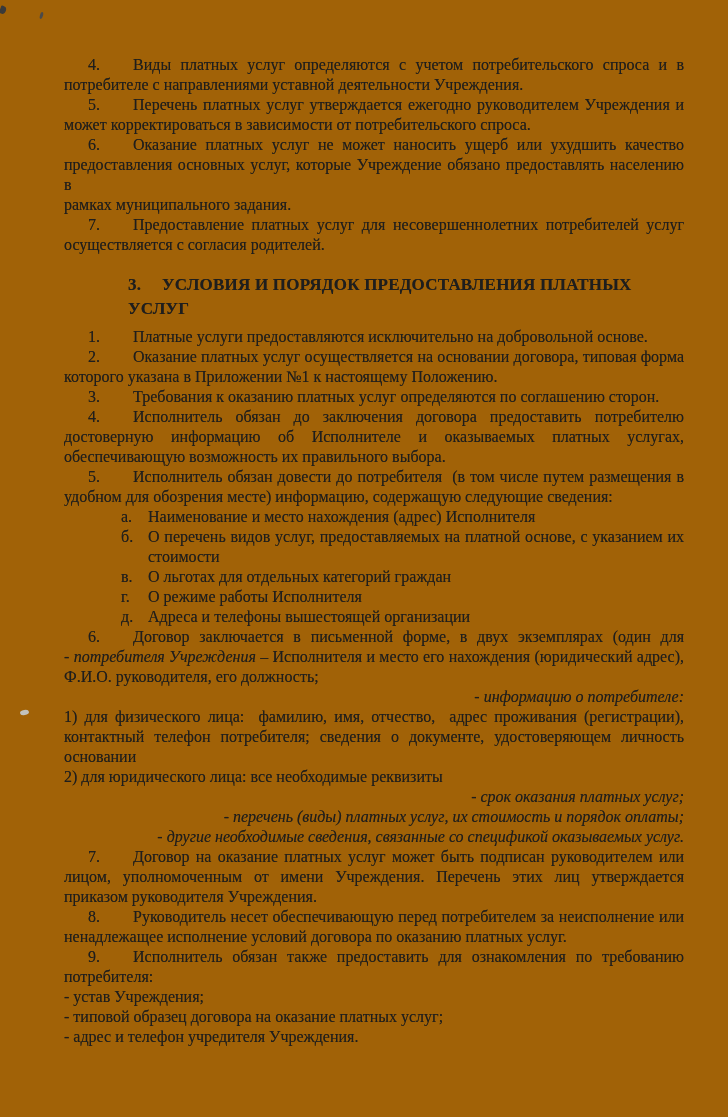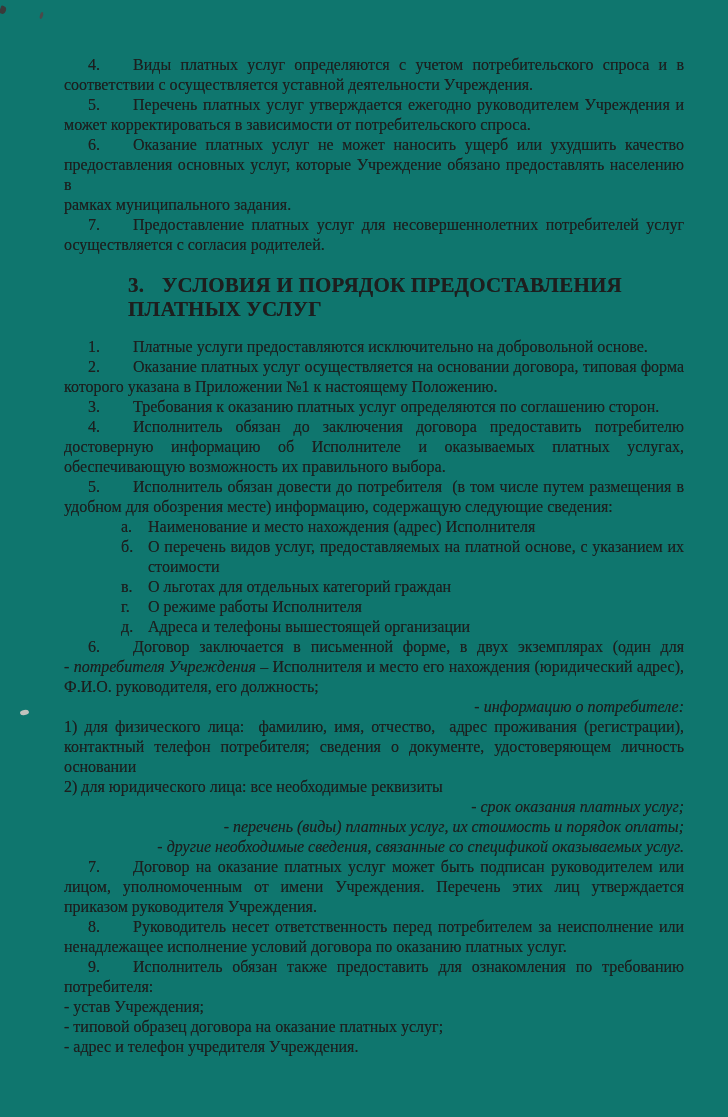--- a/index.html
+++ b/index.html
@@ -1,21 +1,21 @@
 <!DOCTYPE html>
 <html><head>
 <meta charset="utf-8">
 <style>
   html, body { margin: 0; padding: 0; background: #e8e8e8; }
   .page {
     position: relative;
     width: 728px;
     height: 1117px;
     margin: 0;
-    background: #0f766e;
+    background: #a16207;
     overflow: hidden;
     font-family: "Liberation Serif", "DejaVu Serif", serif;
     color: #1e1e1e;
   }
   .textblock {
     position: absolute;
     left: 64px;
     top: 55px;
     width: 620px;
     font-size: 16px;
@@ -25,24 +25,24 @@
   .line { min-height: 20px; }
   .line.num { padding-left: 24px; }
   .line.num .m { display: inline-block; width: 45px; }
   .line.sub { padding-left: 57px; }
   .line.sub .m { display: inline-block; width: 27px; }
   .line.subcont { padding-left: 84px; }
   .line.j { text-align: justify; text-align-last: justify; }
   .it { font-style: italic; text-align: right; }
   .heading {
     font-weight: bold;
-    font-size: 21px;
+    font-size: 17px;
     line-height: 24px;
     margin-top: 18px;
-    margin-bottom: 16px;
+    margin-bottom: 6px;
     padding-left: 64px;
     letter-spacing: 0.2px;
   }
   .heading .hm { display: inline-block; width: 34px; }
   
   .speck { position: absolute; background: #3a3a3a; }
   .speck1 { left: 0px; top: 6px; width: 6px; height: 8px; border-radius: 1px 60% 50% 40%; transform: rotate(20deg); }
   .speck2 { left: 40px; top: 12px; width: 3px; height: 7px; border-radius: 50% 50% 60% 40%; transform: rotate(14deg); background:#4a4a4a; }
   .speck3 { left: 20px; top: 710px; width: 9px; height: 5px; border-radius: 50%; background: #c2c2bd; transform: rotate(-10deg); }
 </style>
@@ -50,21 +50,21 @@
 <body>
 
 <div class="page">
   <div class="speck speck1"></div>
   <div class="speck speck2"></div>
   <div class="speck speck3"></div>
 
   <div class="textblock">
     <div id="intro-lines">
         <div class="line num j"><span class="m">4.</span><span class="t">Виды платных услуг определяются с учетом потребительского спроса и в</span></div>
-        <div class="line cont"><span class="t">соответствии с осуществляется уставной деятельности Учреждения.</span></div>
+        <div class="line cont"><span class="t">потребителе с направлениями уставной деятельности Учреждения.</span></div>
         <div class="line num j"><span class="m">5.</span><span class="t">Перечень платных услуг утверждается ежегодно руководителем Учреждения и</span></div>
         <div class="line cont"><span class="t">может корректироваться в зависимости от потребительского спроса.</span></div>
         <div class="line num j"><span class="m">6.</span><span class="t">Оказание платных услуг не может наносить ущерб или ухудшить качество</span></div>
         <div class="line cont j"><span class="t">предоставления основных услуг, которые Учреждение обязано предоставлять населению в</span></div>
         <div class="line cont"><span class="t">рамках муниципального задания.</span></div>
         <div class="line num j"><span class="m">7.</span><span class="t">Предоставление платных услуг для несовершеннолетних потребителей услуг</span></div>
         <div class="line cont"><span class="t">осуществляется с согласия родителей.</span></div>
       </div>
     <div class="heading"><span class="hm">3.</span><span>УСЛОВИЯ И ПОРЯДОК ПРЕДОСТАВЛЕНИЯ ПЛАТНЫХ УСЛУГ</span></div>
     <div id="section-lines">
@@ -90,21 +90,21 @@
         <div class="line cont j"><span class="t">1) для физического лица:&nbsp; фамилию, имя, отчество,&nbsp; адрес проживания (регистрации),</span></div>
         <div class="line cont j"><span class="t">контактный телефон потребителя; сведения о документе, удостоверяющем личность</span></div>
         <div class="line cont"><span class="t">основании</span></div>
         <div class="line cont"><span class="t">2) для юридического лица: все необходимые реквизиты</span></div>
         <div class="line cont it"><span class="t">&nbsp;- срок оказания платных услуг;</span></div>
         <div class="line cont it"><span class="t">- перечень (виды) платных услуг, их стоимость и порядок оплаты;</span></div>
         <div class="line cont it"><span class="t">- другие необходимые сведения, связанные со спецификой оказываемых услуг.</span></div>
         <div class="line num j"><span class="m">7.</span><span class="t">Договор на оказание платных услуг может быть подписан руководителем или</span></div>
         <div class="line cont j"><span class="t">лицом, уполномоченным от имени Учреждения. Перечень этих лиц утверждается</span></div>
         <div class="line cont"><span class="t">приказом руководителя Учреждения.</span></div>
-        <div class="line num j"><span class="m">8.</span><span class="t">Руководитель несет ответственность перед потребителем за неисполнение или</span></div>
+        <div class="line num j"><span class="m">8.</span><span class="t">Руководитель несет обеспечивающую перед потребителем за неисполнение или</span></div>
         <div class="line cont"><span class="t">ненадлежащее исполнение условий договора по оказанию платных услуг.</span></div>
         <div class="line num j"><span class="m">9.</span><span class="t">Исполнитель обязан также предоставить для ознакомления по требованию</span></div>
         <div class="line cont"><span class="t">потребителя:</span></div>
         <div class="line cont"><span class="t">- устав Учреждения;</span></div>
         <div class="line cont"><span class="t">- типовой образец договора на оказание платных услуг;</span></div>
         <div class="line cont"><span class="t">- адрес и телефон учредителя Учреждения.</span></div>
       </div>
   </div>
 </div>
 

